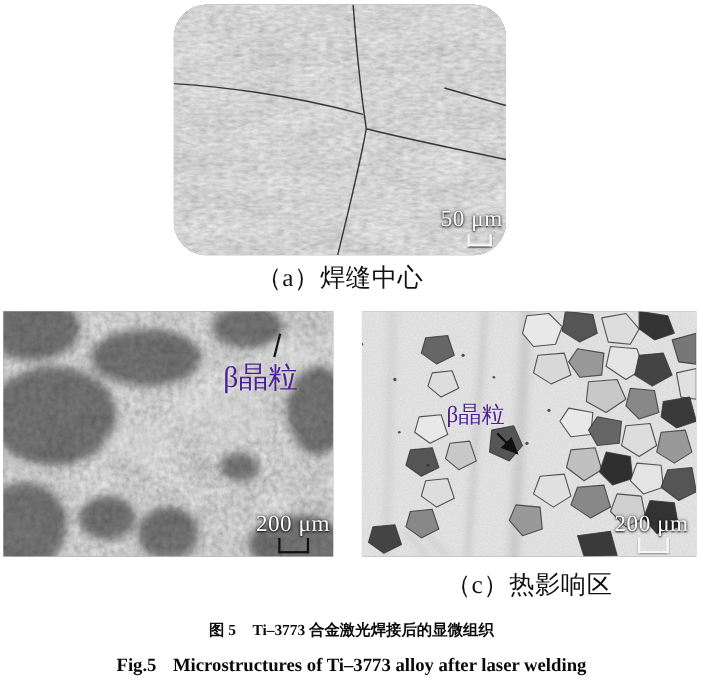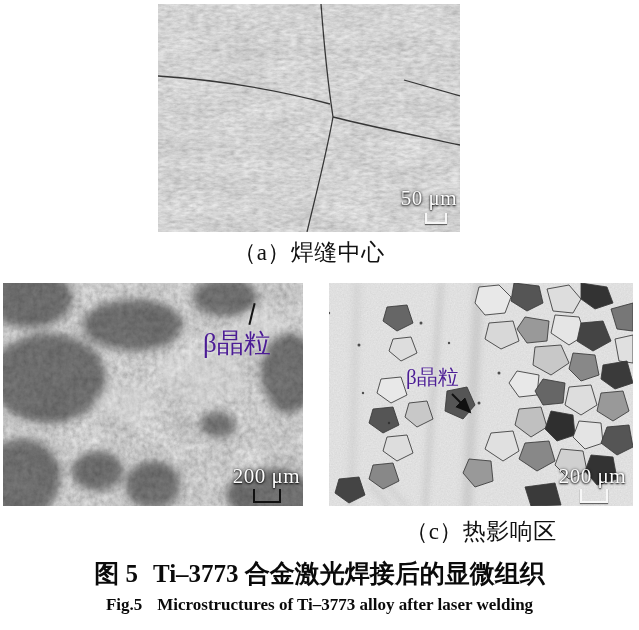--- a/index.html
+++ b/index.html
@@ -2,21 +2,21 @@
 <html><head>
 <meta charset="utf-8">
 <style>
   html,body{margin:0;padding:0;background:#ffffff;}
   .page{
     position:relative;width:639px;height:630px;background:#ffffff;overflow:hidden;
     font-family:"Liberation Serif","DejaVu Serif",serif;color:#000;
   }
   .panel{position:absolute;overflow:hidden;background:#9a9a9a;}
   .panel svg{display:block;position:absolute;left:0;top:0;}
-  .panel-a{left:158px;top:4px;width:302px;height:228px;}
+  .panel-a{left:158px;top:4px;width:302px;height:228px;border-radius:30px;}
   .panel-b{left:3px;top:283px;width:300px;height:223px;}
   .panel-c{left:329px;top:283px;width:304px;height:223px;}
 
   .scale-text{
     position:absolute;font-size:21px;line-height:21px;white-space:nowrap;
     color:#fdfdfd;text-shadow:0 1px 2px rgba(0,0,0,0.95),0 0 3px rgba(0,0,0,0.7);
     letter-spacing:0.5px;
   }
   .scale-text.a{right:3px;top:184px;}
   .scale-text.b{right:3px;top:183px;}
@@ -41,21 +41,21 @@
     position:absolute;text-align:center;font-size:23px;line-height:24px;letter-spacing:0.5px;color:#111;
   }
   .cap-a{left:158px;top:241px;width:302px;}
   .cap-b{left:3px;top:520px;width:300px;}
   .cap-c{left:329px;top:520px;width:304px;}
 
   .fig-caption{
     position:absolute;left:0;width:639px;text-align:center;font-weight:bold;color:#0a0a0a;
     white-space:nowrap;
   }
-  .fig-zh{top:561px;font-size:25px;line-height:26px;}
+  .fig-zh{top:561px;font-size:14px;line-height:26px;}
   .fig-en{top:591px;font-size:17px;line-height:28px;}
   .fig-caption .lbl{margin-right:15px;}
 </style>
 </head>
 <body>
 
 <div class="page">
 
   <figure class="panel panel-a" style="margin:0">
     <svg width="302" height="228" viewBox="0 0 302 228">

